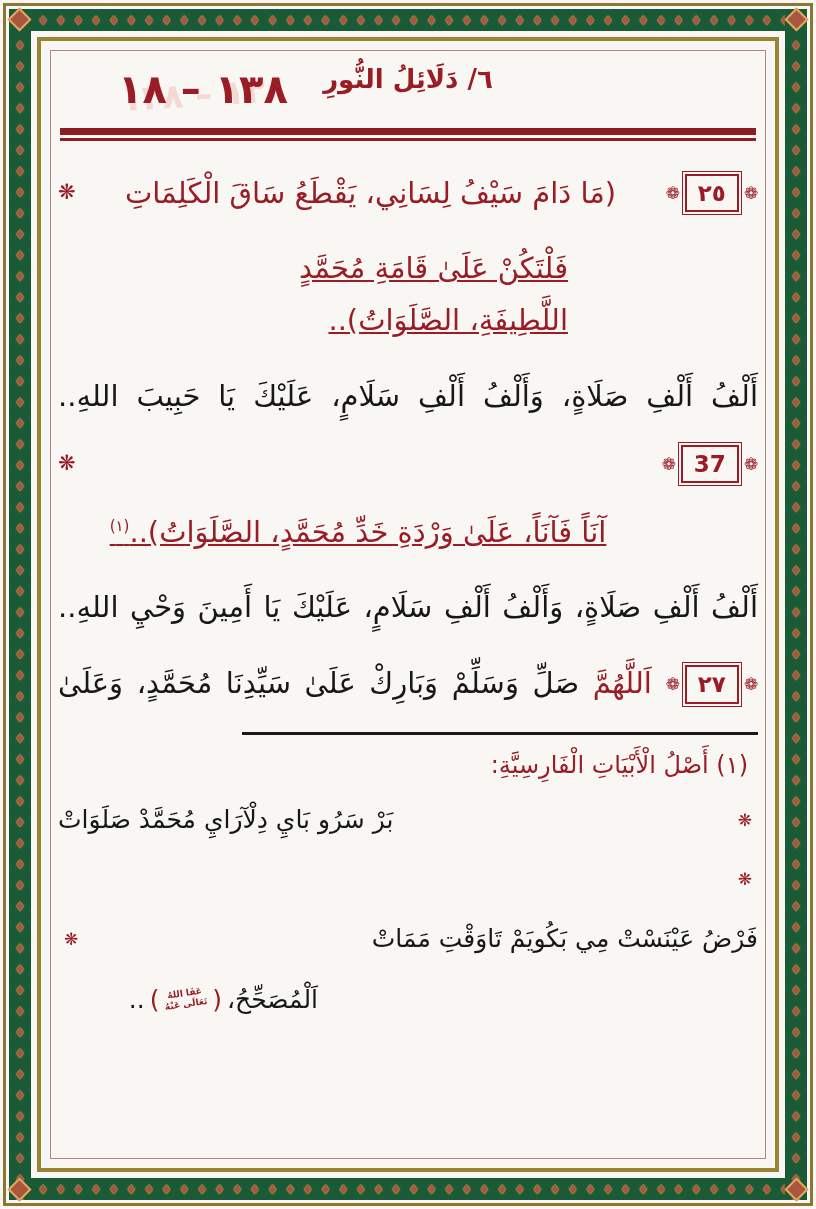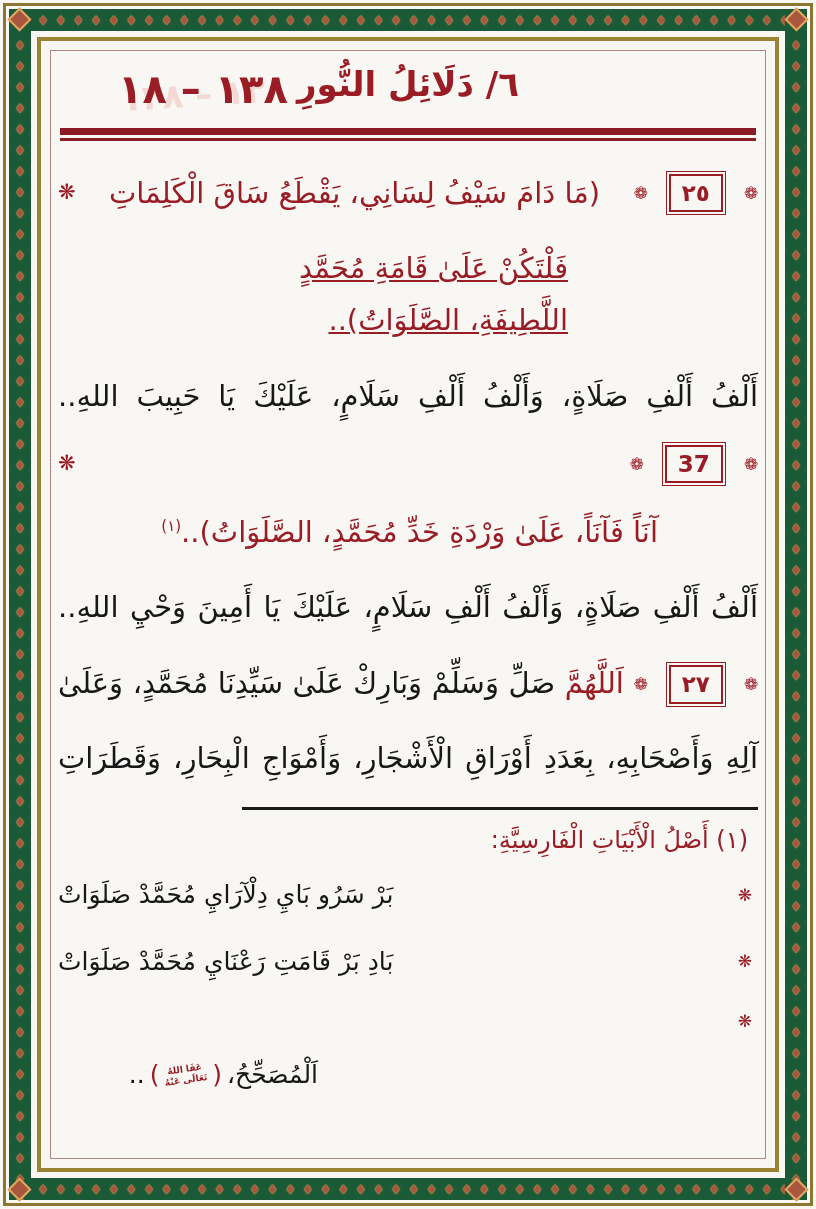--- a/index.html
+++ b/index.html
@@ -23,36 +23,36 @@
   .frame-gold{position:absolute;inset:37px;border:4px solid #9a8433;pointer-events:none;}
   .frame-thin{position:absolute;inset:50px;border:1px solid #8d4a40;opacity:.65;pointer-events:none;}
   
   .content{position:absolute;inset:56px 58px;direction:rtl;}
   .red{color:#9a1c24;}
   header{position:relative;height:60px;margin-top:6px;}
   .watermark{position:absolute;right:472px;top:12px;transform:rotate(-3.5deg);
     color:#f3d8d4;font-weight:bold;font-size:34px;white-space:nowrap;}
   .page-numbers{position:absolute;left:60px;top:4px;color:#9a1c24;font-weight:bold;font-size:40px;white-space:nowrap;}
   .book-title{position:absolute;left:50%;transform:translateX(-50%);top:2px;
-    color:#9a1c24;font-weight:bold;font-size:34px;white-space:nowrap;}
+    color:#9a1c24;font-weight:bold;font-size:26px;white-space:nowrap;}
   .header-rule{margin:6px 2px 0;}
   .header-rule .thick{height:7px;background:#8c1c23;}
   .header-rule .thin{height:3px;background:#8c1c23;margin-top:3px;}
   main{margin-top:26px;font-size:29px;line-height:1.8;}
   main p{margin:0 0 23px;}
   .flex-line{display:flex;justify-content:space-between;align-items:center;}
   .justify{text-align:justify;text-align-last:justify;}
   .indent1{padding-left:0;padding-right:0;margin-left:190px !important;text-align:left;text-decoration:underline;}
   .indent1{direction:rtl;text-align:right;padding-right:190px;}
-  .indent2{direction:rtl;text-align:right;padding-right:100px;}
+  .indent2{direction:rtl;text-align:center;padding-right:100px;text-decoration:underline;}
   .flower{color:#9a1c24;font-size:21px;flex:0 0 auto;}
   .medallion{display:inline-flex;align-items:center;color:#9a1c24;flex:0 0 auto;vertical-align:middle;}
   .med-wing{font-size:17px;line-height:1;}
   .med-box{border:2px solid #9a1c24;box-shadow:0 0 0 2px #f8f7f4,0 0 0 3px #9a1c24;
-    padding:0 11px;margin:0 21px;font-size:23px;font-weight:bold;line-height:1.5;}
+    padding:0 11px;margin:0 5px;font-size:23px;font-weight:bold;line-height:1.5;}
   .fn-marker{font-size:15px;vertical-align:super;}
   
   .fn-divider{height:3px;background:#1a1a1a;width:516px;margin:16px 0 16px auto;}
   .footnote{font-size:25px;}
   .fn-head{color:#9a1c24;font-size:24px;margin:0 10px 20px 0;}
   .fn-couplet{display:flex;justify-content:space-between;align-items:center;margin:0 0 24px;line-height:1.7;}
   .fn-flower{color:#9a1c24;font-size:17px;flex:0 0 auto;margin:0 6px;}
   .fn-sign{display:flex;align-items:center;gap:5px;padding-right:440px;margin-top:2px;font-size:25px;white-space:nowrap;}
   .paren{color:#9a1c24;font-size:25px;}
   .seal{display:inline-flex;flex-direction:column;align-items:center;
@@ -118,38 +118,37 @@
 
       <p class="justify">
         <span class="medallion">
           <span class="med-wing">❁</span>
           <span class="med-box">٢٧</span>
           <span class="med-wing">❁</span>
         </span>
         <span class="red">اَللَّهُمَّ</span>
         <span>صَلِّ وَسَلِّمْ وَبَارِكْ عَلَىٰ سَيِّدِنَا مُحَمَّدٍ، وَعَلَىٰ</span>
       </p>
-      <p class="justify"><span>آلِهِ وَأَصْحَابِهِ، بِعَدَدِ أَوْرَاقِ الْأَشْجَارِ، وَأَمْوَاجِ الْبِحَارِ، وَقَطَرَاتِ</span></p>
 
     </main>
 
     <div class="fn-divider"></div>
 
     <div class="footnote">
       <p class="fn-head">(١) أَصْلُ الْأَبْيَاتِ الْفَارِسِيَّةِ:</p>
 
       <p class="fn-couplet">
         <span class="fn-flower">❋</span>
         <span>بَرْ سَرُو بَايِ دِلْآرَايِ مُحَمَّدْ صَلَوَاتْ</span>
       </p>
       <p class="fn-couplet">
         <span class="fn-flower">❋</span>
-        <span>بَادِ بَرْ قَامَتِ رَعْنَايِ مُحَمَّدْ صَلَوَاتْ</span>
       </p>
       <p class="fn-couplet">
+        <span>فَرْضُ عَيْنَسْتْ مِي بَكُويَمْ تَاوَقْتِ مَمَاتْ</span>
         <span class="fn-flower">❋</span>
       </p>
 
       <p class="fn-sign">
         <span>اَلْمُصَحِّحُ،</span>
         <span class="paren">(</span>
         <span class="seal">
           <span>عَفَا اللهُ</span>
           <span>تَعَالَى عَنْهُ</span>
         </span>

